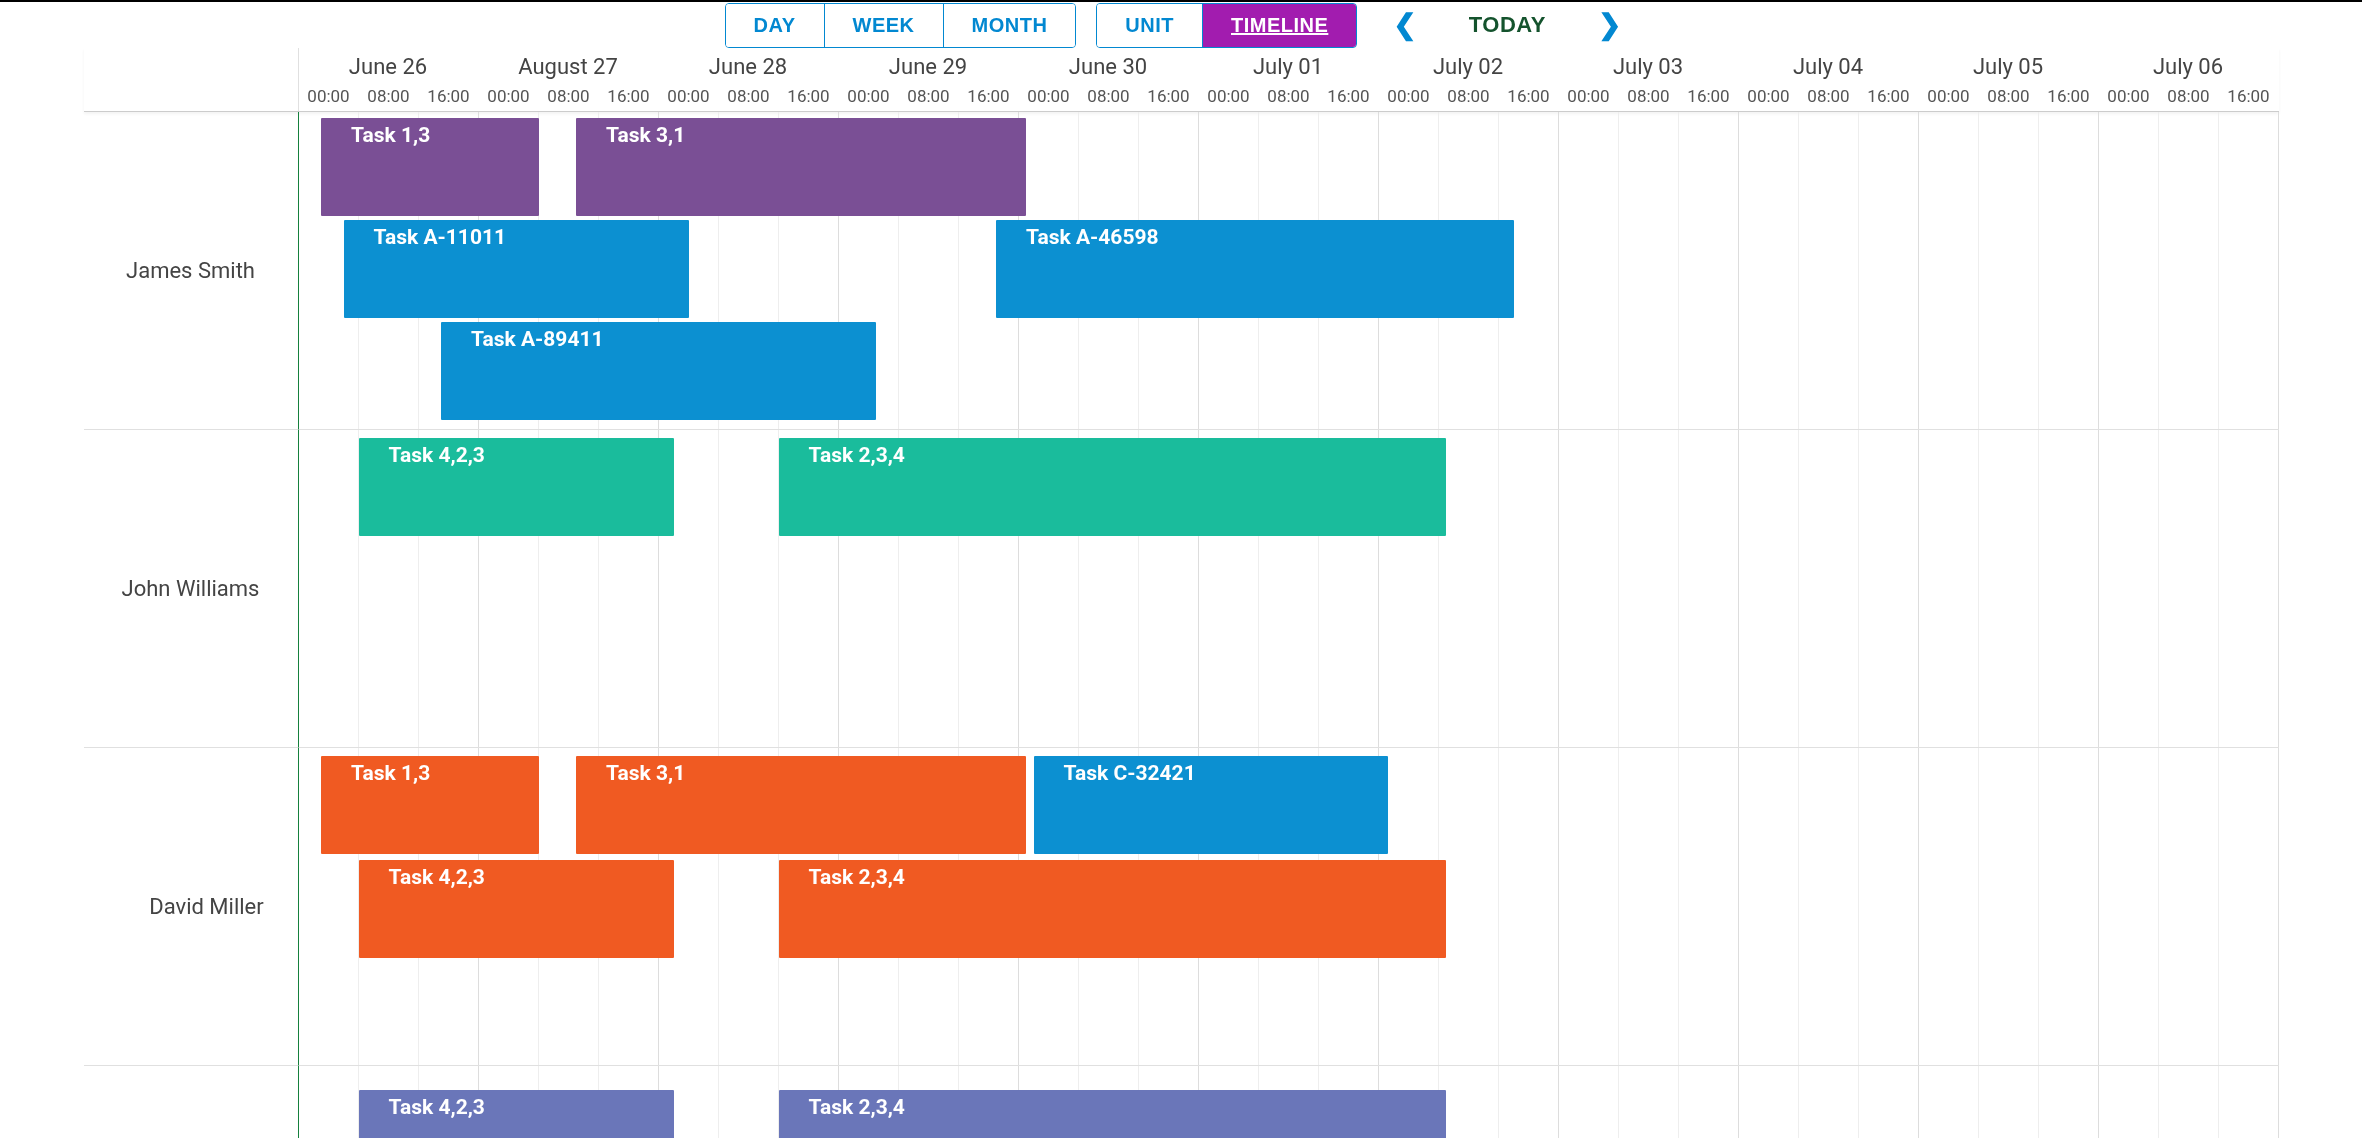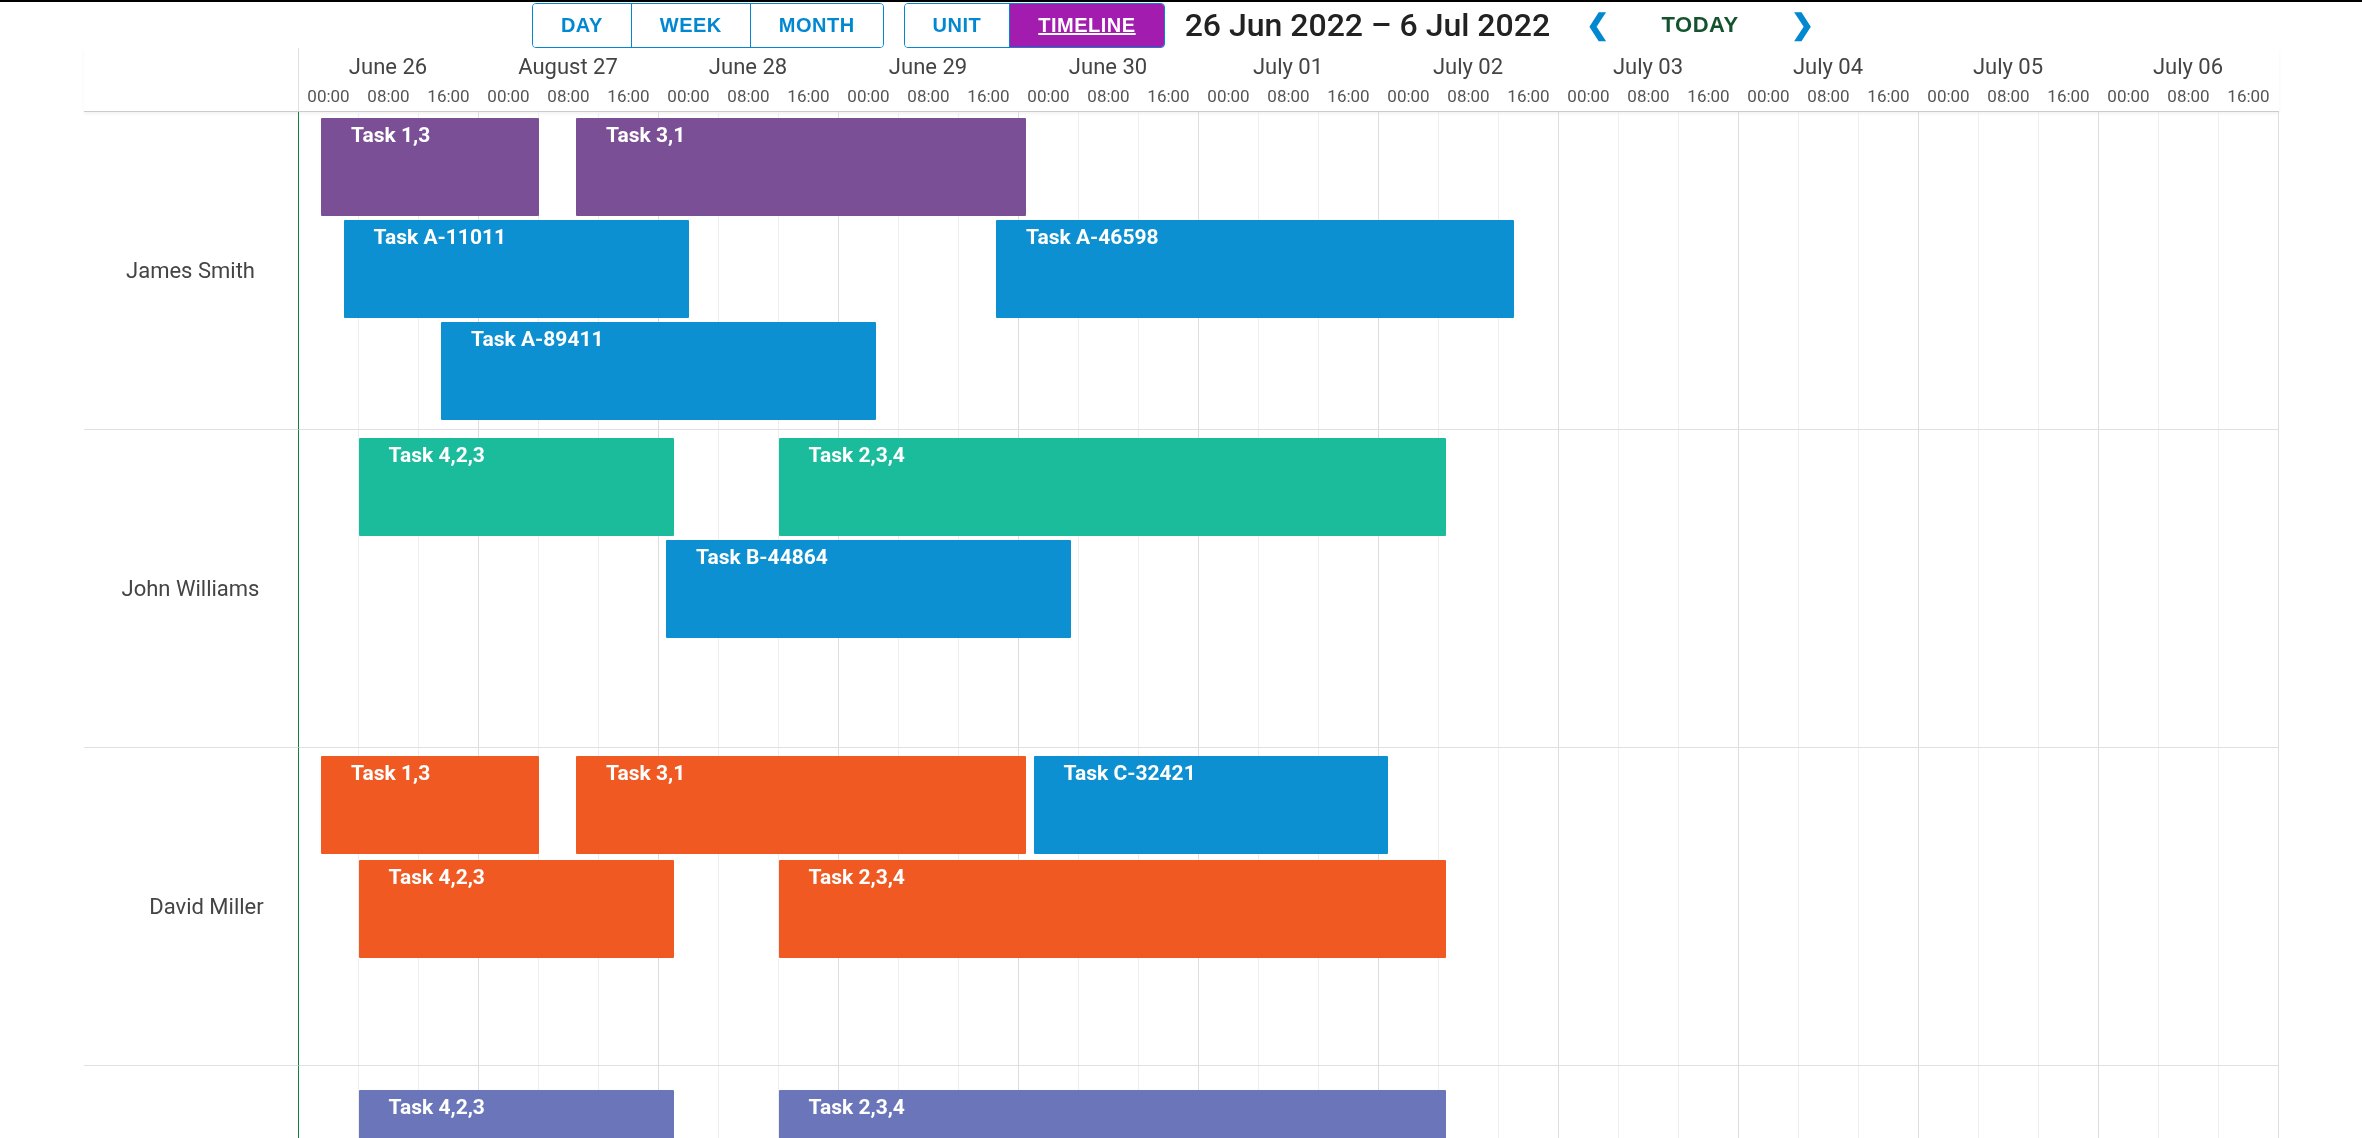--- a/index.html
+++ b/index.html
@@ -141,21 +141,20 @@
   <div class="toolbar">
     <div class="btn-group" id="range-group">
         <button>DAY</button>
         <button>WEEK</button>
         <button>MONTH</button>
       </div>
     <div class="btn-group" id="view-group">
         <button>UNIT</button>
         <button class="active">TIMELINE</button>
       </div>
-    <div class="title">26 Jun 2022 – 6 Jul 2022</div>
     <div class="nav-group">
       <button class="chevron">❮</button>
       <button class="today-btn">TODAY</button>
       <button class="chevron">❯</button>
     </div>
   </div>
 
   <div class="grid-wrapper">
     <div class="header-area">
       <div class="side-label-header"></div>
@@ -291,21 +290,20 @@
               <div class="bg-col daystart"></div>
               <div class="bg-col"></div>
               <div class="bg-col"></div>
               <div class="bg-col daystart"></div>
               <div class="bg-col"></div>
               <div class="bg-col"></div>
               <div class="bg-col daystart"></div>
             </div>
             <div class="event c-teal" style="left: 60px; top: 8px; width: 315px;">Task 4,2,3</div>
             <div class="event c-teal" style="left: 480px; top: 8px; width: 667.5px;">Task 2,3,4</div>
-            <div class="event c-blue" style="left: 367.5px; top: 110px; width: 405px;">Task B-44864</div>
           </div>
           <div class="row-block" id="row-david" style="height: 318px;">
             <div class="bg-columns">
               <div class="bg-col"></div>
               <div class="bg-col"></div>
               <div class="bg-col daystart"></div>
               <div class="bg-col"></div>
               <div class="bg-col"></div>
               <div class="bg-col daystart"></div>
               <div class="bg-col"></div>

